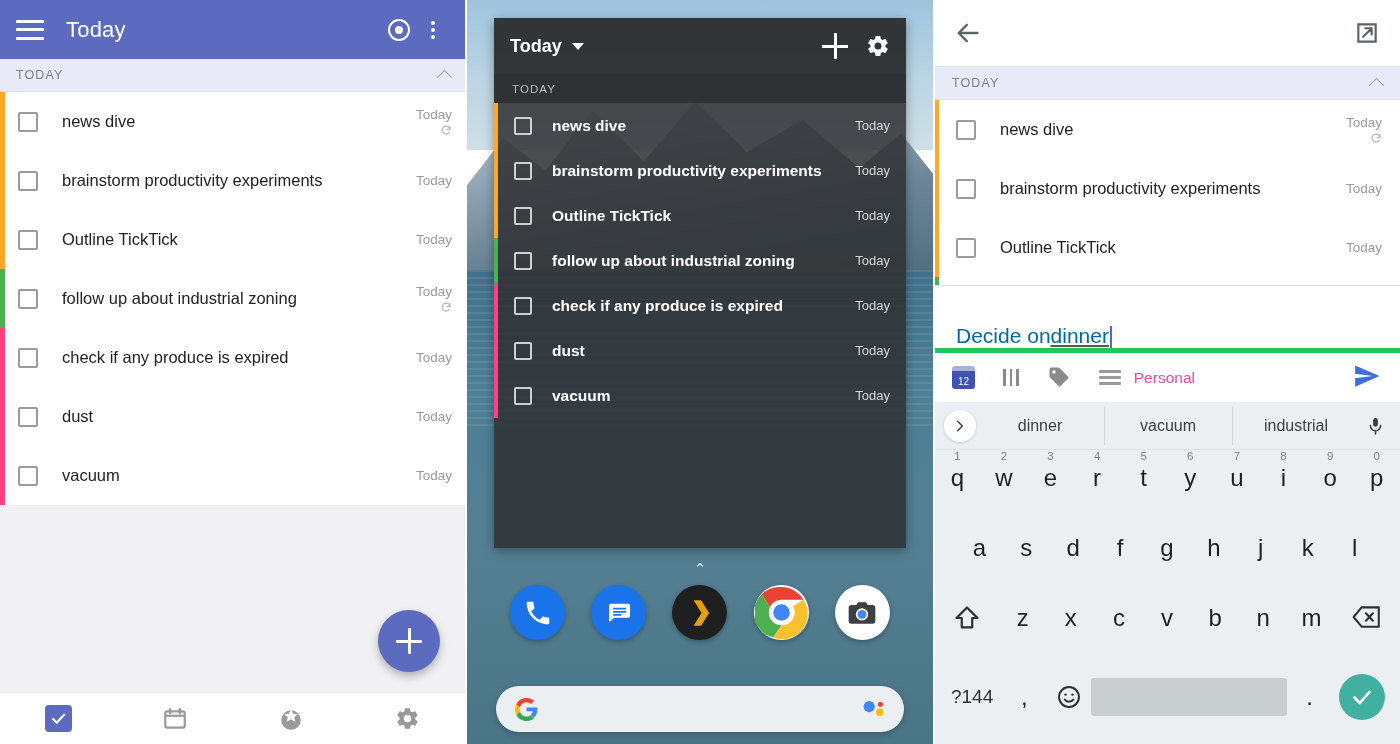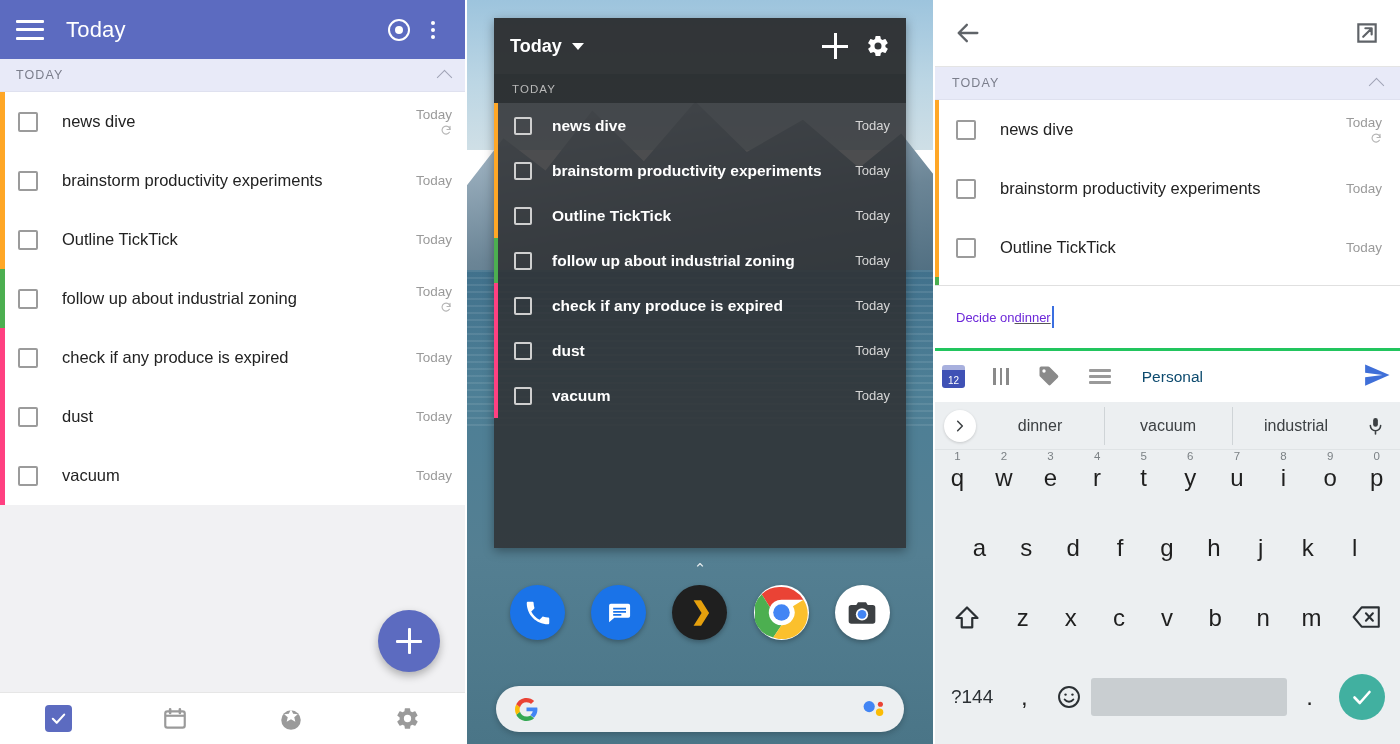--- a/index.html
+++ b/index.html
@@ -116,33 +116,33 @@
   .r-bar .flex { flex: 1; }
   .r-sec { height: 33px; background: #e8eaf8; display: flex; align-items: center; padding: 0 18px; border-bottom: 1px solid #dfe1ef; }
   .r-sec .lbl { font-size: 12.5px; color: #7b7e8c; letter-spacing: 1.1px; flex: 1; }
   .r-task { position: relative; height: 59px; display: flex; align-items: center; padding: 0 18px 0 22px; background: #fff; }
   .r-task .stripe { position: absolute; left: 0; top: 0; bottom: 0; width: 5px; }
   .r-task .txt { font-size: 16.5px; color: #222; margin-left: 24px; flex: 1; white-space: nowrap; }
   .r-task .meta { display: flex; flex-direction: column; align-items: flex-end; gap: 2px; }
   .r-task .date { font-size: 13.5px; color: #9a9a9a; }
 
   .compose { background: #fff; border-top: 1px solid #e0e0e0; }
-  .compose .field { height: 62px; display: flex; align-items: center; padding: 0 22px; font-size: 13px; color: #6d28d9; }
+  .compose .field { height: 62px; display: flex; align-items: flex-end; padding: 0 22px; font-size: 21px; color: #0369a1; }
   .compose .spell { text-decoration: underline; text-decoration-color: #555; }
   .caret { display: inline-block; width: 2px; height: 22px; background: #3b6fe0; margin-left: 1px; vertical-align: -4px; }
-  .ctools { height: 54px; display: flex; align-items: center; padding: 0 8px; border-top: 3px solid #22c55e; background: #fff; }
+  .ctools { height: 54px; display: flex; align-items: center; padding: 0 18px; border-top: 5px solid #22c55e; background: #fff; }
   .cal-ico { width: 23px; height: 23px; background: #3f51b5; border-radius: 3px; position: relative; display: flex; align-items: flex-end; justify-content: center; color: #fff; font-size: 10px; padding-bottom: 2px; cursor: pointer; }
   .cal-ico::before { content: ""; position: absolute; top: 0; left: 0; right: 0; height: 5px; background: #fff; opacity: .55; }
   .prio-ico { display: flex; gap: 4px; align-items: flex-end; margin-left: 28px; cursor: pointer; }
   .prio-ico i { width: 2.6px; background: #8a8a8a; display: block; }
   .tag-ico { margin-left: 28px; cursor: pointer; }
   .listsel { display: flex; align-items: center; margin-left: 28px; cursor: pointer; flex: 1; }
   .lines-ico { display: flex; flex-direction: column; gap: 3.5px; }
   .lines-ico i { width: 22px; height: 2.6px; background: #9a9a9a; display: block; border-radius: 1px; }
-  .listsel .nm { font-size: 15.5px; color: #0c4a6e; margin-left: 31px; }
+  .listsel .nm { font-size: 15.5px; color: #ec4899; margin-left: 13px; }
   .send-ico { cursor: pointer; }
 
   .kb { position: absolute; left: 0; right: 0; bottom: 0; height: 342px; background: #eceff1; }
   .kb-sugg { height: 48px; display: flex; align-items: center; padding: 0 10px; border-bottom: 1px solid #dfe3e5; }
   .kb-sugg .expand { width: 32px; height: 32px; border-radius: 50%; background: #fff; display: flex; align-items: center; justify-content: center; box-shadow: 0 1px 3px rgba(0,0,0,.16); cursor: pointer; }
   .kb-sugg .sg { flex: 1; text-align: center; font-size: 16px; color: #3c4043; cursor: pointer; position: relative; }
   .kb-sugg .sg + .sg::before { content: ""; position: absolute; left: 0; top: -10px; bottom: -10px; width: 1px; background: #cfd4d7; }
   .kb-sugg .mic { width: 30px; display: flex; justify-content: center; cursor: pointer; }
 
   .kb-row { display: flex; justify-content: center; align-items: flex-start; height: 70px; }

